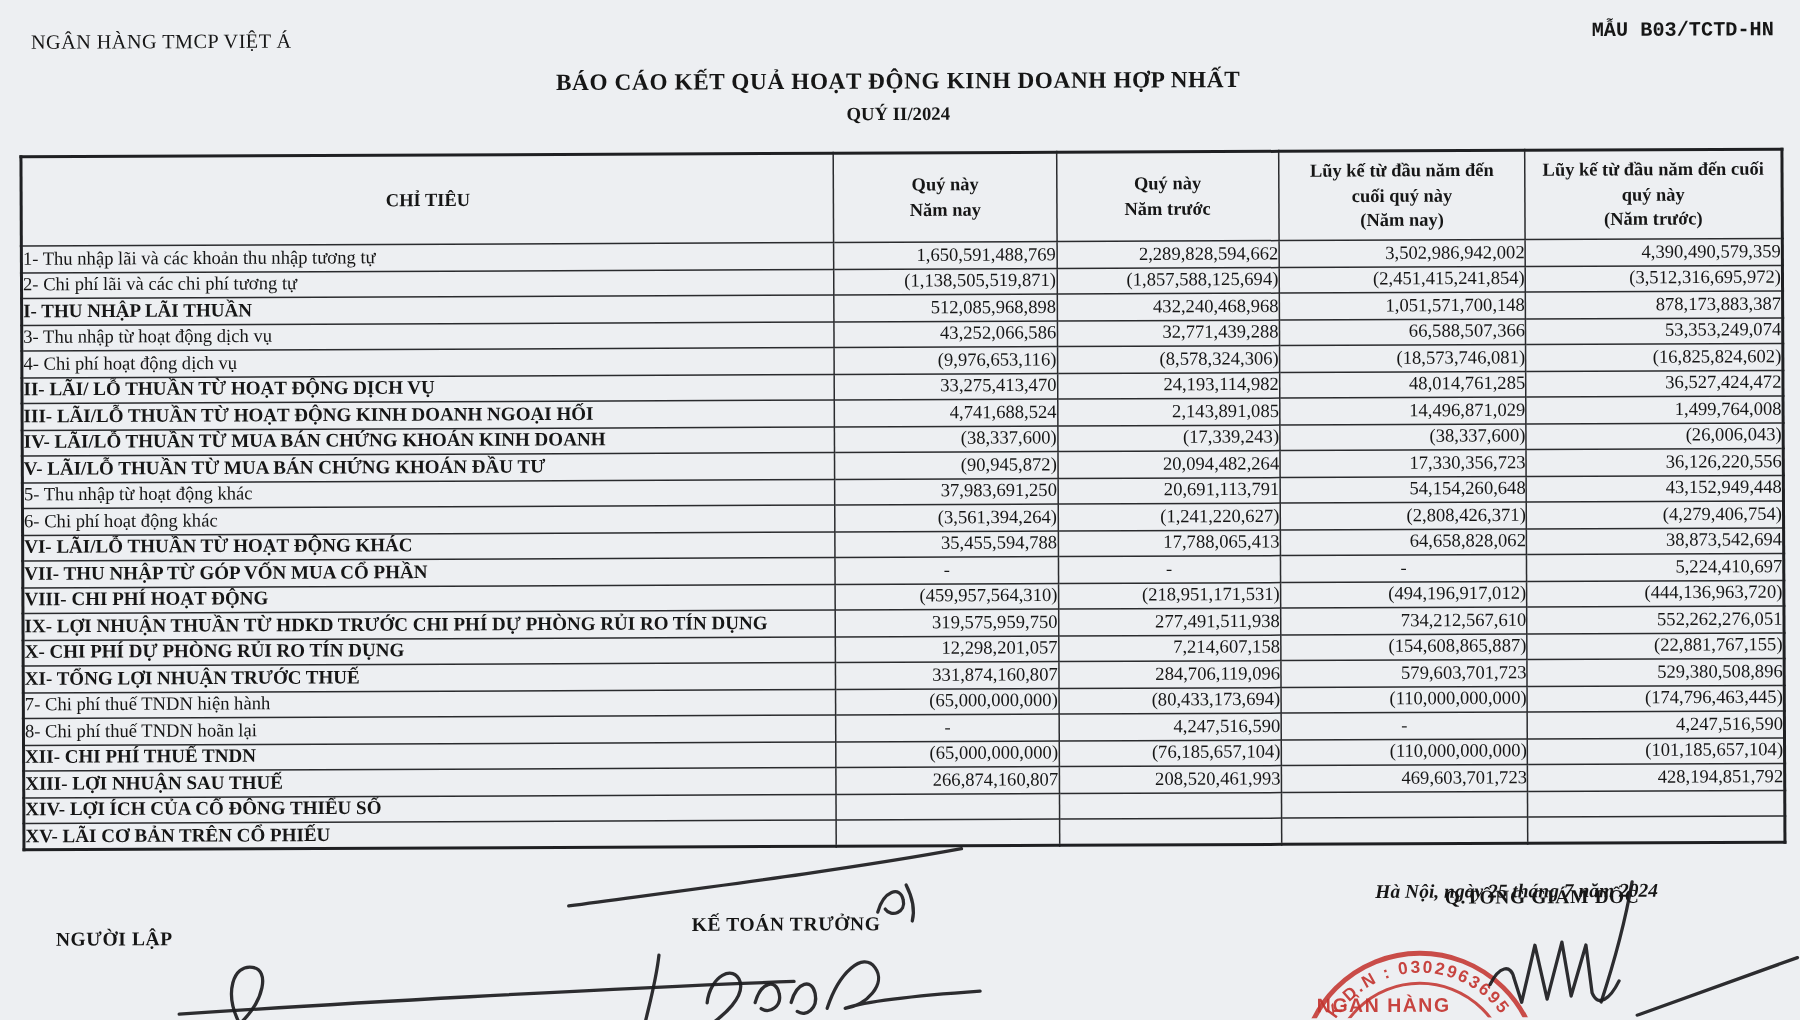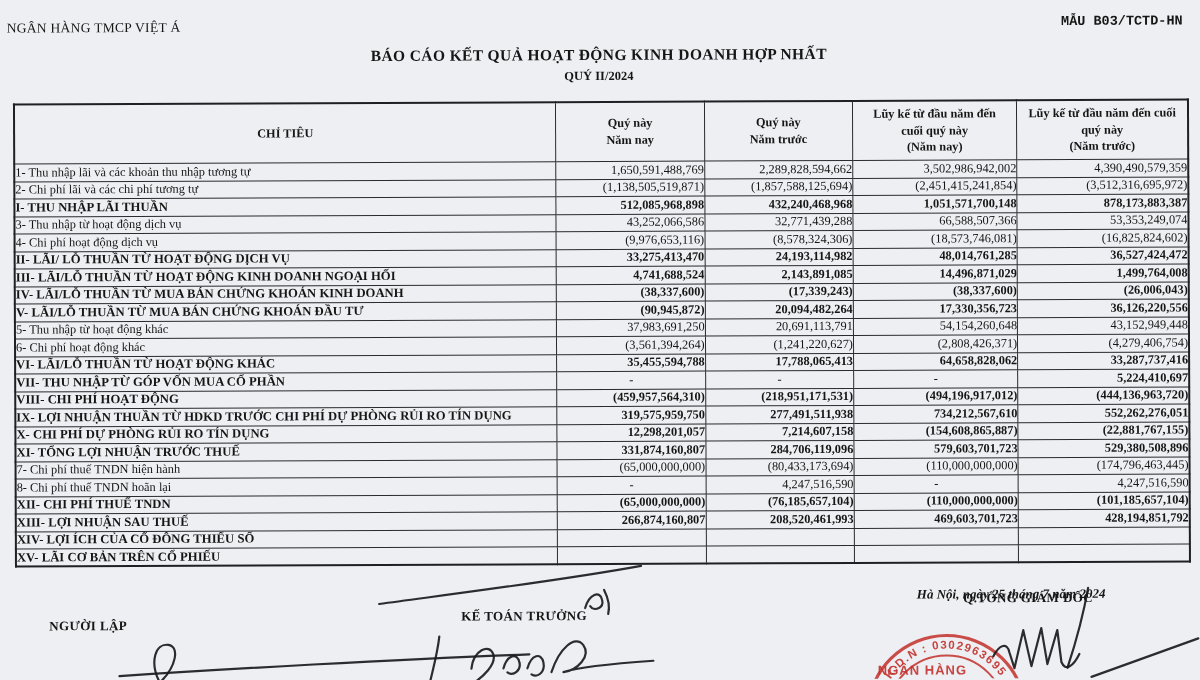--- a/index.html
+++ b/index.html
@@ -3,43 +3,43 @@
 <meta charset="utf-8">
 <style>
   html,body{margin:0;padding:0;}
   body{
     width:1200px;height:680px;overflow:hidden;position:relative;
     background:linear-gradient(180deg,#eef0f3 0%,#ecoeff 50%,#eaedf0 100%);
     background-color:#edeff2;
     font-family:"Liberation Serif",serif;color:#161616;
   }
   .sheet{position:absolute;inset:0;transform:rotate(-0.25deg);transform-origin:50% 50%;}
-  .corp-name{position:absolute;left:8px;top:18px;font-size:13.5px;letter-spacing:.3px;}
+  .corp-name{position:absolute;left:22px;top:18px;font-size:13.5px;letter-spacing:.3px;}
   .form-code{position:absolute;right:16px;top:16px;font-size:13.5px;font-weight:bold;font-family:Liberation Mono, monospace;}
   .doc-title{position:absolute;top:46px;left:0;width:100%;text-align:center;
     font-size:15.5px;font-weight:bold;letter-spacing:.4px;}
   .doc-period{position:absolute;top:69px;left:0;width:100%;text-align:center;
     font-size:12.5px;font-weight:bold;}
   table.report{position:absolute;left:14px;top:101px;width:1176px;
     border-collapse:collapse;table-layout:fixed;border:2px solid #1f2023;}
   table.report th,table.report td{border:1px solid #2a2b2e;}
   table.report th{
     height:58px;font-size:12.3px;font-weight:bold;text-align:center;vertical-align:middle;
     white-space:pre-line;line-height:1.35;padding:0 4px;}
   table.report tbody tr{height:17.5px;}
   table.report td{padding:0;vertical-align:middle;overflow:hidden;}
   td.lbl{font-size:12.4px;padding:0 2px 0 5px;white-space:nowrap;}
   td.num{font-size:12.4px;text-align:right;padding:0 6px 0 2px;white-space:nowrap;}
   tr.bold td.lbl{font-weight:bold;font-size:12.7px;}
-  tr.bold td.num{font-weight:bold;}
+  tr.bold td.num{font-weight:normal;}
   td.dash{text-align:center;padding-right:28px;}
   .place-date{position:absolute;left:845px;top:588px;width:330px;text-align:center;
     font-size:13px;font-weight:bold;font-style:italic;}
   .sig-title{position:absolute;font-size:13px;font-weight:bold;letter-spacing:.4px;}
-  .sig-preparer{left:48px;top:616px;}
+  .sig-preparer{left:36px;top:616px;}
   .sig-accountant{left:460px;top:608px;}
   .sig-ceo{left:962px;top:592px;}
   svg.overlay{position:absolute;left:0;top:0;pointer-events:none;}
   .ink{fill:none;stroke:#1b1b1e;stroke-width:2.2;stroke-linecap:round;stroke-linejoin:round;opacity:.92;}
   .stamp-line{fill:none;stroke:#c43530;opacity:.88;}
   .stamp-text{fill:#c43530;font-weight:bold;opacity:.92;font-family:"Liberation Sans",sans-serif;}
 </style>
 </head>
 <body>
 
@@ -149,21 +149,21 @@
       <td class="num">(3,561,394,264)</td>
       <td class="num">(1,241,220,627)</td>
       <td class="num">(2,808,426,371)</td>
       <td class="num">(4,279,406,754)</td>
     </tr>
         <tr class="bold">
       <td class="lbl">VI- LÃI/LỖ THUẦN TỪ HOẠT ĐỘNG KHÁC</td>
       <td class="num">35,455,594,788</td>
       <td class="num">17,788,065,413</td>
       <td class="num">64,658,828,062</td>
-      <td class="num">33,287,737,416</td>
+      <td class="num">38,873,542,694</td>
     </tr>
         <tr class="bold">
       <td class="lbl">VII- THU NHẬP TỪ GÓP VỐN MUA CỔ PHẦN</td>
       <td class="num dash">-</td>
       <td class="num dash">-</td>
       <td class="num dash">-</td>
       <td class="num">5,224,410,697</td>
     </tr>
         <tr class="bold">
       <td class="lbl">VIII- CHI PHÍ HOẠT ĐỘNG</td>

